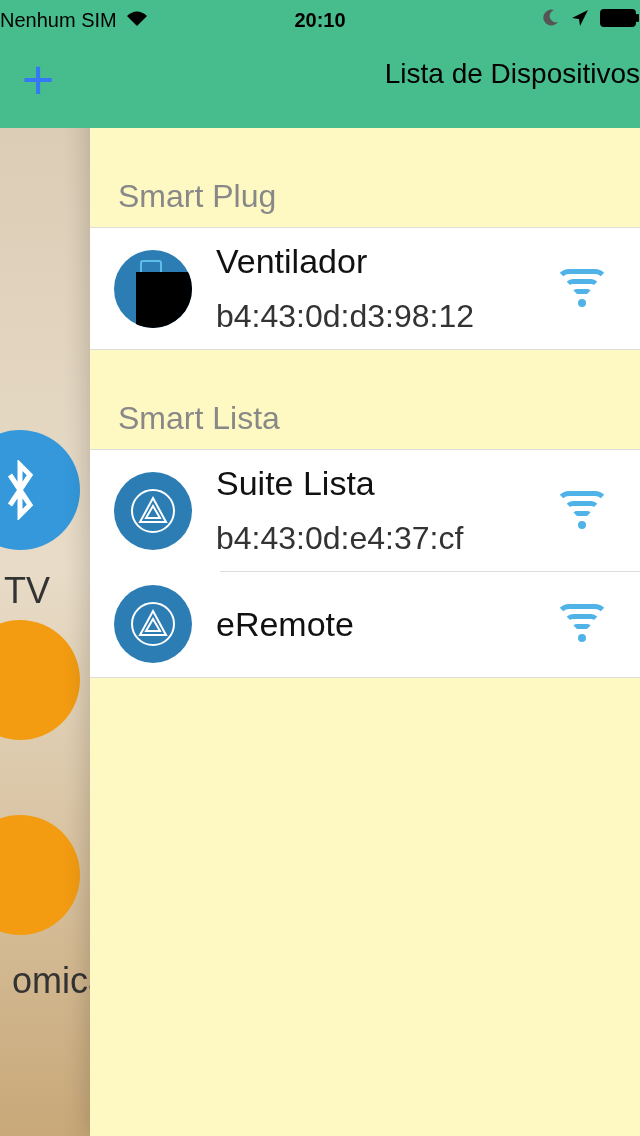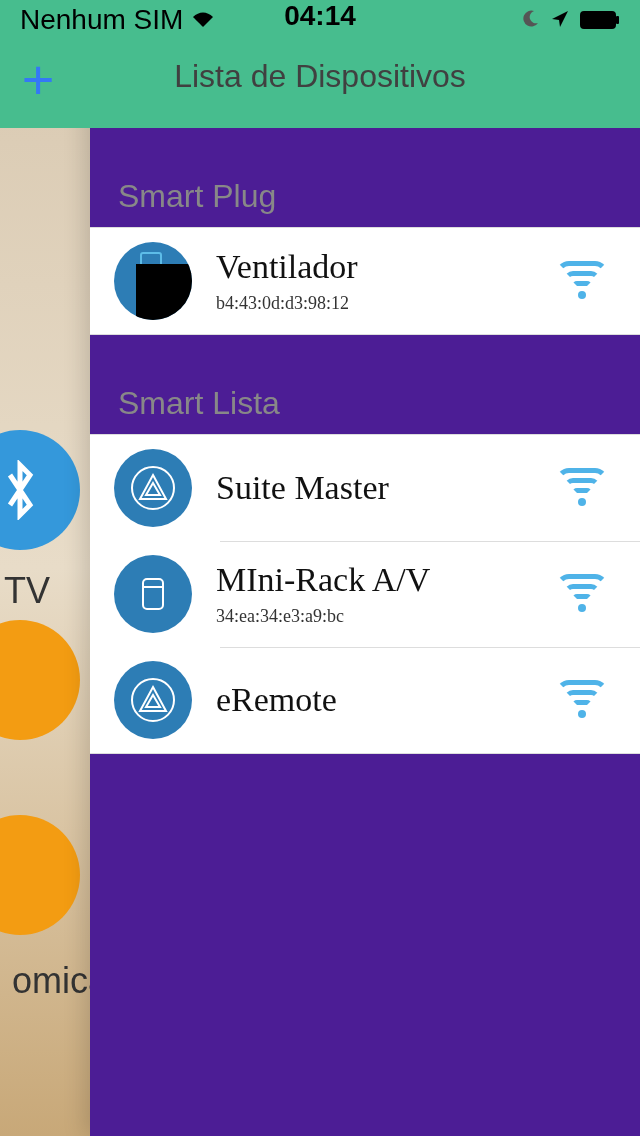--- a/index.html
+++ b/index.html
@@ -18,46 +18,46 @@
     }
     .bg-circle.blue { background: #3498db; }
     .bg-circle.orange { background: #f39c12; }
     .bg-label {
       position: absolute; color: #333; font-size: 36px;
     }
     
     
     .status-bar {
       position: absolute; top: 0; left: 0; width: 640px; height: 40px;
-      display: flex; justify-content: space-between;
-      padding: 0 20px; font-size: 28px; color: #000; z-index: 100;
+      display: flex; align-items: center; justify-content: space-between;
+      padding: 0 0; font-size: 20px; color: #000; z-index: 100;
     }
     .status-left { display: flex; align-items: center; gap: 8px; }
     .status-right { display: flex; align-items: center; gap: 10px; }
     .status-center { position: absolute; left: 50%; transform: translateX(-50%); font-weight: 600; }
     
     
     .slider-panel {
       position: absolute; left: 90px; top: 0; width: 550px; height: 1136px;
-      background: #4c1d95;
+      background: #fef9c3;
       box-shadow: -6px 0 20px rgba(0,0,0,0.15);
     }
     
     .green-header {
       position: absolute; left: 0; top: 0; width: 640px; height: 128px;
       background: #47BD8E; z-index: 50;
     }
     .add-btn {
       position: absolute; left: 10px; top: 52px; width: 56px; height: 56px;
       display: flex; align-items: center; justify-content: center;
       color: #3478f6; font-size: 56px; font-weight: 200; line-height: 1;
     }
     .header-title {
-      position: absolute; left: 0; width: 100%; top: 58px; text-align: center;
-      color: #404040; font-size: 32px; font-weight: 500;
+      position: absolute; left: 0; width: 100%; top: 58px; text-align: right;
+      color: #000000; font-size: 28px; font-weight: 500;
     }
     
     .content {
       position: absolute; top: 128px; left: 0; right: 0; bottom: 0;
       overflow: hidden;
     }
     
     .section-header {
       padding: 50px 28px 12px 28px;
       color: #888; font-size: 32px;
@@ -84,23 +84,23 @@
     .device-icon.plug { background: #2d7db5; position: relative; overflow: hidden; }
     .device-icon.plug::after {
       content: ""; position: absolute; right: 0; bottom: 0; width: 56px; height: 56px;
       background: #000;
     }
     .device-icon.plug .tiny {
       position: absolute; top: 10px; left: 26px; width: 22px; height: 16px;
       border: 2px solid #5dbce8; border-radius: 3px;
     }
     
-    .device-text { flex: 1; min-width: 0; font-family: Liberation Serif, serif; }
+    .device-text { flex: 1; min-width: 0; }
     .device-name { font-size: 34px; color: #111; }
-    .device-mac { font-size: 18px; color: #333; margin-top: 7px; }
+    .device-mac { font-size: 32px; color: #333; margin-top: 17px; }
     
     .wifi {
       width: 52px; height: 40px; flex-shrink: 0; position: relative;
       margin-right: 8px;
     }
     .wifi span {
       position: absolute; border: 5px solid #4fb3e8; border-bottom: none;
       border-left-color: transparent; border-right-color: transparent;
       border-radius: 50% 50% 0 0 / 100%;
       left: 50%; transform: translateX(-50%);
@@ -137,21 +137,21 @@
 
   <div class="status-bar">
     <div class="status-left">
       <span>Nenhum SIM</span>
       <span>
         <svg width="24" height="20" viewBox="0 0 24 20">
             <path d="M12 18 C12 18 2 8 2 8 C8 2 16 2 22 8 Z" fill="#000"></path>
           </svg>
       </span>
     </div>
-    <div class="status-center">04:14</div>
+    <div class="status-center">20:10</div>
     <div class="status-right">
       <span>
         <svg width="20" height="20" viewBox="0 0 20 20">
             <path d="M14 2 A8 8 0 1 0 18 14 A6 6 0 0 1 14 2 Z" fill="#555"></path>
           </svg>
       </span>
       <span>
         <svg width="20" height="20" viewBox="0 0 20 20">
             <path d="M2 10 L18 2 L10 18 L9 11 Z" fill="#000"></path>
           </svg>
@@ -189,48 +189,31 @@
       <div class="section-header">Smart Lista</div>
 
       <div class="device-row">
         <div class="device-icon blue">
           <svg width="46" height="46" viewBox="0 0 46 46">
               <circle cx="23" cy="23" r="21" fill="none" stroke="#fff" stroke-width="2"></circle>
               <path d="M23 10 L36 34 L10 34 Z M23 18 L30 30 L16 30 Z" fill="none" stroke="#fff" stroke-width="2"></path>
             </svg>
         </div>
         <div class="device-text">
-          <div class="device-name">Suite Master</div>
+          <div class="device-name">Suite Lista</div>
+          <div class="device-mac">b4:43:0d:e4:37:cf</div>
         </div>
         <div class="wifi">
           <span class="w1"></span>
             <span class="w2"></span>
             <span class="w3"></span>
             <div class="dot"></div>
         </div>
       </div>
 
-      <div class="device-row inner-sep">
-        <div class="device-icon blue">
-          <svg width="46" height="46" viewBox="0 0 46 46">
-              <rect x="13" y="8" width="20" height="30" rx="4" fill="none" stroke="#fff" stroke-width="2"></rect>
-              <line x1="13" y1="16" x2="33" y2="16" stroke="#fff" stroke-width="2"></line>
-            </svg>
-        </div>
-        <div class="device-text">
-          <div class="device-name">MIni-Rack A/V</div>
-          <div class="device-mac">34:ea:34:e3:a9:bc</div>
-        </div>
-        <div class="wifi">
-          <span class="w1"></span>
-            <span class="w2"></span>
-            <span class="w3"></span>
-            <div class="dot"></div>
-        </div>
-      </div>
 
       <div class="device-row inner-sep" style="border-bottom:1px solid #ddd;">
         <div class="device-icon blue">
           <svg width="46" height="46" viewBox="0 0 46 46">
               <circle cx="23" cy="23" r="21" fill="none" stroke="#fff" stroke-width="2"></circle>
               <path d="M23 10 L36 34 L10 34 Z M23 18 L30 30 L16 30 Z" fill="none" stroke="#fff" stroke-width="2"></path>
             </svg>
         </div>
         <div class="device-text">
           <div class="device-name">eRemote</div>

